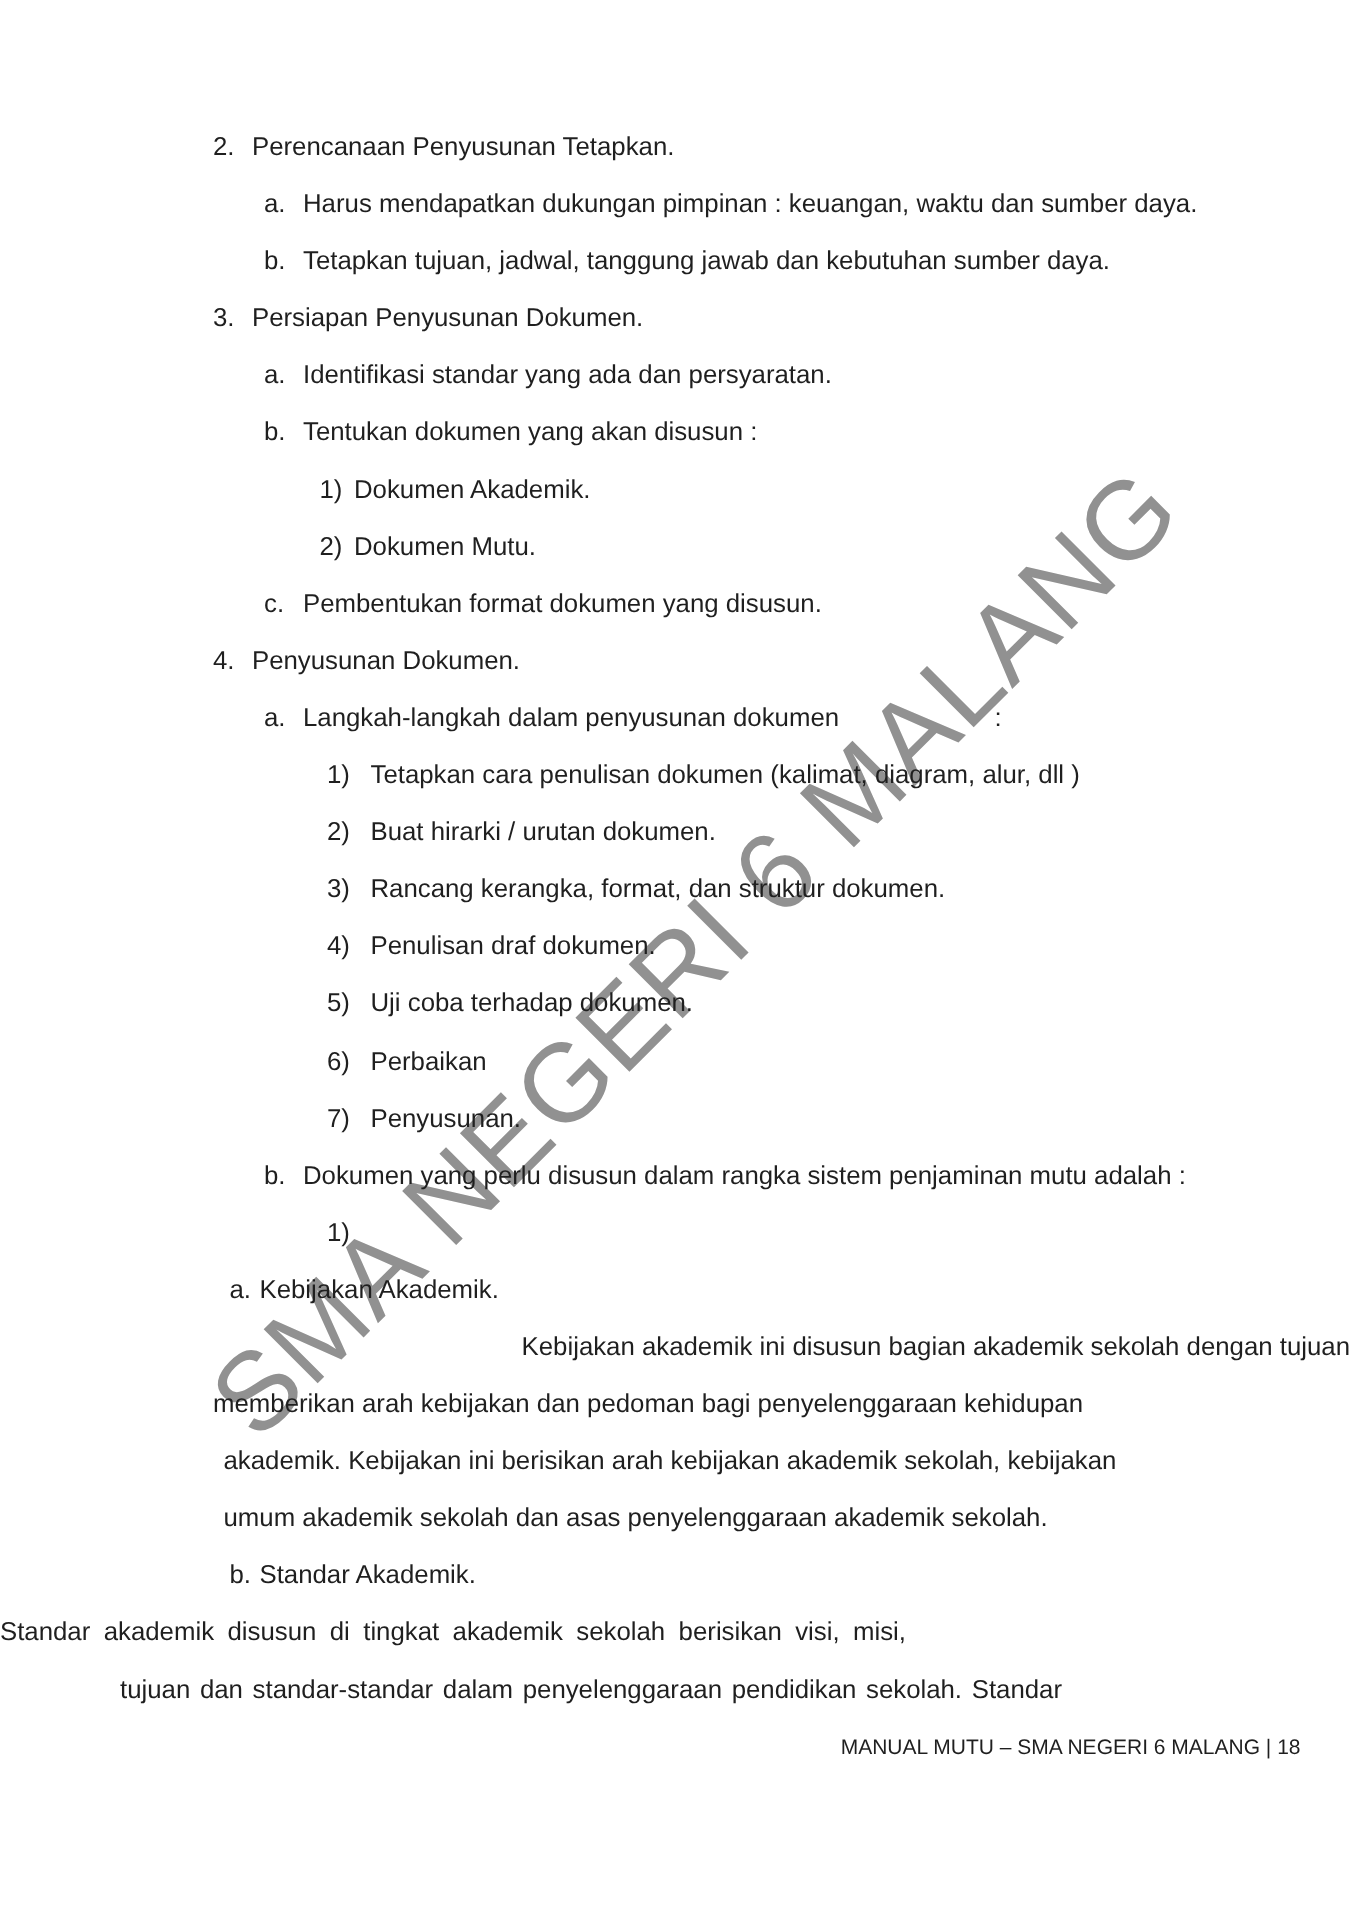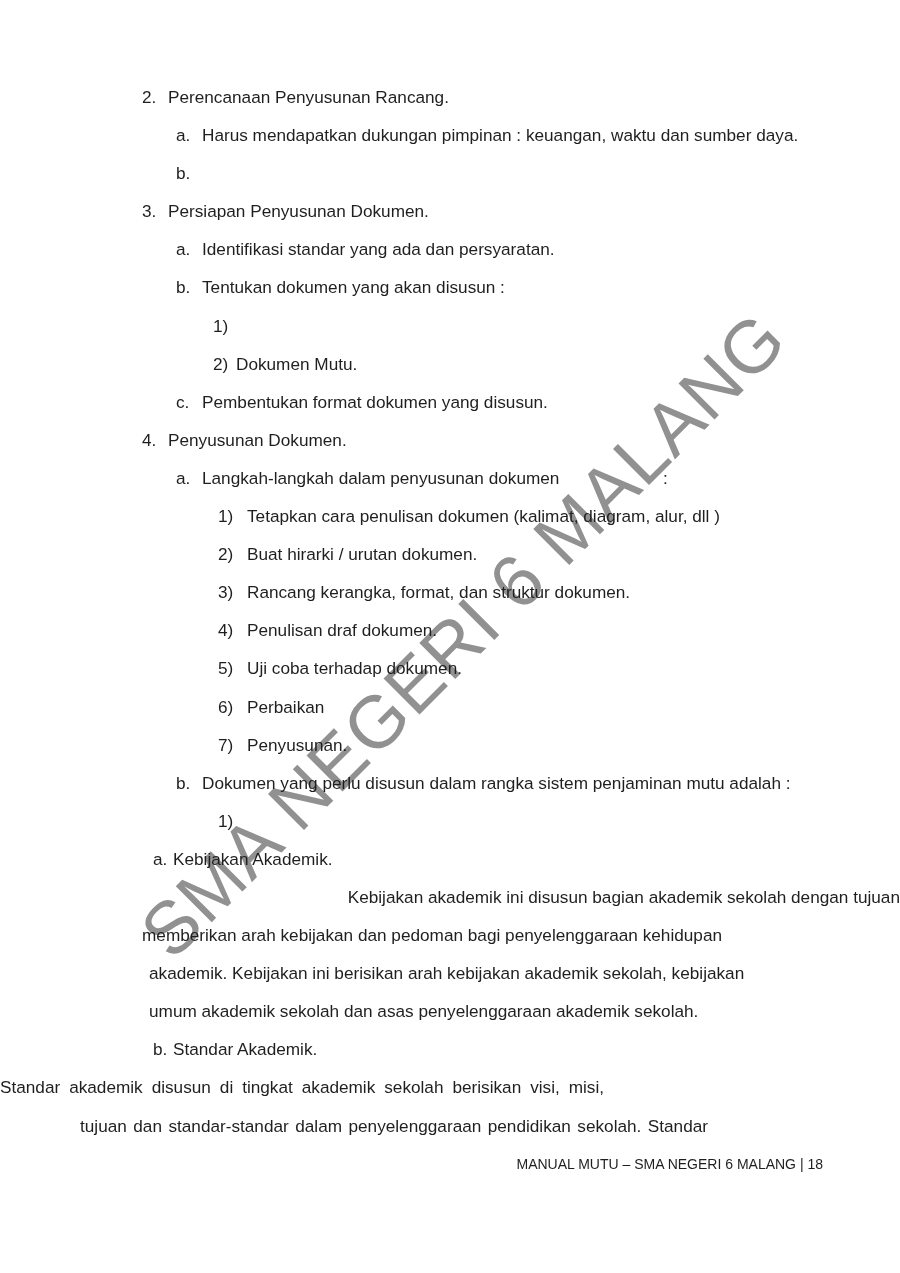--- a/index.html
+++ b/index.html
@@ -61,59 +61,61 @@
     text-align-last: justify;
     white-space: normal;
     overflow: hidden;
   }
   .p2l1 { width: 604px; }
   .p2l2 { margin-left: 80px; width: 628px; }
   .footer-row {
     line-height: 38.1px;
     height: 38.1px;
     text-align: right;
-    padding-right: 77px;
+    padding-right: 33px;
     font-size: 14px;
     color: #1f1f1f;
   }
 </style>
 </head>
 <body>
 
 <div class="page">
 
   <div class="watermark">SMA NEGERI 6 MALANG</div>
 
   <div class="rows">
 
     <div class="row l1">
       <span class="m">2.</span>
-      <span class="t">Perencanaan Penyusunan Rancang.</span>
+      <span class="t">Perencanaan Penyusunan Tetapkan.</span>
     </div>
     <div class="row l2">
       <span class="m">a.</span>
       <span class="t">Harus mendapatkan dukungan pimpinan : keuangan, waktu dan sumber daya.</span>
     </div>
     <div class="row l2">
       <span class="m">b.</span>
+      <span class="t">Tetapkan tujuan, jadwal, tanggung jawab dan kebutuhan sumber daya.</span>
     </div>
     <div class="row l1">
       <span class="m">3.</span>
       <span class="t">Persiapan Penyusunan Dokumen.</span>
     </div>
     <div class="row l2">
       <span class="m">a.</span>
       <span class="t">Identifikasi standar yang ada dan persyaratan.</span>
     </div>
     <div class="row l2">
       <span class="m">b.</span>
       <span class="t">Tentukan dokumen yang akan disusun :</span>
     </div>
     <div class="row l3a">
       <span class="m">1)</span>
+      <span class="t">Dokumen Akademik.</span>
     </div>
     <div class="row l3a">
       <span class="m">2)</span>
       <span class="t">Dokumen Mutu.</span>
     </div>
     <div class="row l2">
       <span class="m">c.</span>
       <span class="t">Pembentukan format dokumen yang disusun.</span>
     </div>
     <div class="row l1">

